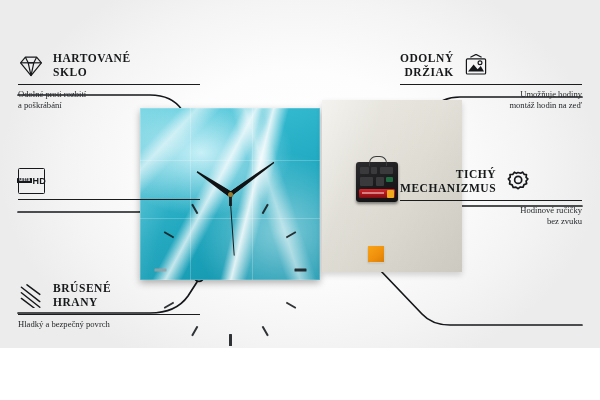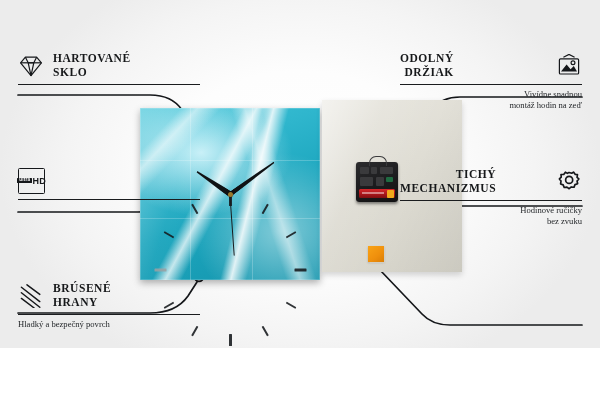--- a/index.html
+++ b/index.html
@@ -211,21 +211,21 @@
   .feature {
     position: absolute;
     width: 182px;
   }
   .feature .head {
     display: flex;
     align-items: center;
     gap: 9px;
   }
   .feature.right .head {
-    justify-content: space-between;
+    justify-content: flex-start;
   }
   .feature .title {
     font-family: "Liberation Serif", serif;
     font-weight: bold;
     font-size: 11.5px;
     line-height: 13.5px;
     letter-spacing: 0.55px;
     color: #16181a;
     text-transform: uppercase;
     white-space: pre-line;
@@ -382,20 +382,22 @@
           <path d="M3 11 L29 11"></path>
           <path d="M9 4 L12.5 11 L16 27"></path>
           <path d="M23 4 L19.5 11 L16 27"></path>
           <path d="M12.5 11 L19.5 11"></path>
         </g>
       </svg>
       <div class="title">HARTOVANÉ
 SKLO</div>
     </div>
     <div class="rule"></div>
+    <div class="desc">Odolné proti rozbití
+a poškrábání</div>
   </div>
 
   <div class="feature left" id="f-print">
     <div class="head">
       <div class="hd-badge">
         <span class="ultra">ultra</span>
         <span class="hd">HD</span>
       </div>
     </div>
     <div class="rule"></div>
@@ -425,21 +427,21 @@
       <svg class="ico" viewBox="0 0 32 30">
         <g fill="none" stroke="currentColor" stroke-width="1.5" stroke-linejoin="round">
           <path d="M9 4 L16 0.5 L23 4"></path>
           <rect x="4" y="6" width="24" height="19" rx="1.4"></rect>
           <path d="M6 22 L13 13 L18 19 L22 15 L26 22 Z" fill="currentColor" stroke="none"></path>
           <circle cx="21" cy="11" r="2.4"></circle>
         </g>
       </svg>
     </div>
     <div class="rule"></div>
-    <div class="desc">Vivídne snadnou
+    <div class="desc">Umožňuje hodiny
 montáž hodin na zeď</div>
   </div>
 
   <div class="feature right" id="f-silent">
     <div class="head">
       <div class="title">TICHÝ
 MECHANIZMUS</div>
       <svg class="ico" viewBox="0 0 32 30">
         <g fill="none" stroke="currentColor" stroke-width="2.1" stroke-linejoin="round" stroke-linecap="round">
           <path d="M16 3.2 L19.4 4.1 L21.6 2.6 L23.9 5.6 L26.6 5.6 L26.1 9.3 L28.3 11.2 L26.1 13.8

